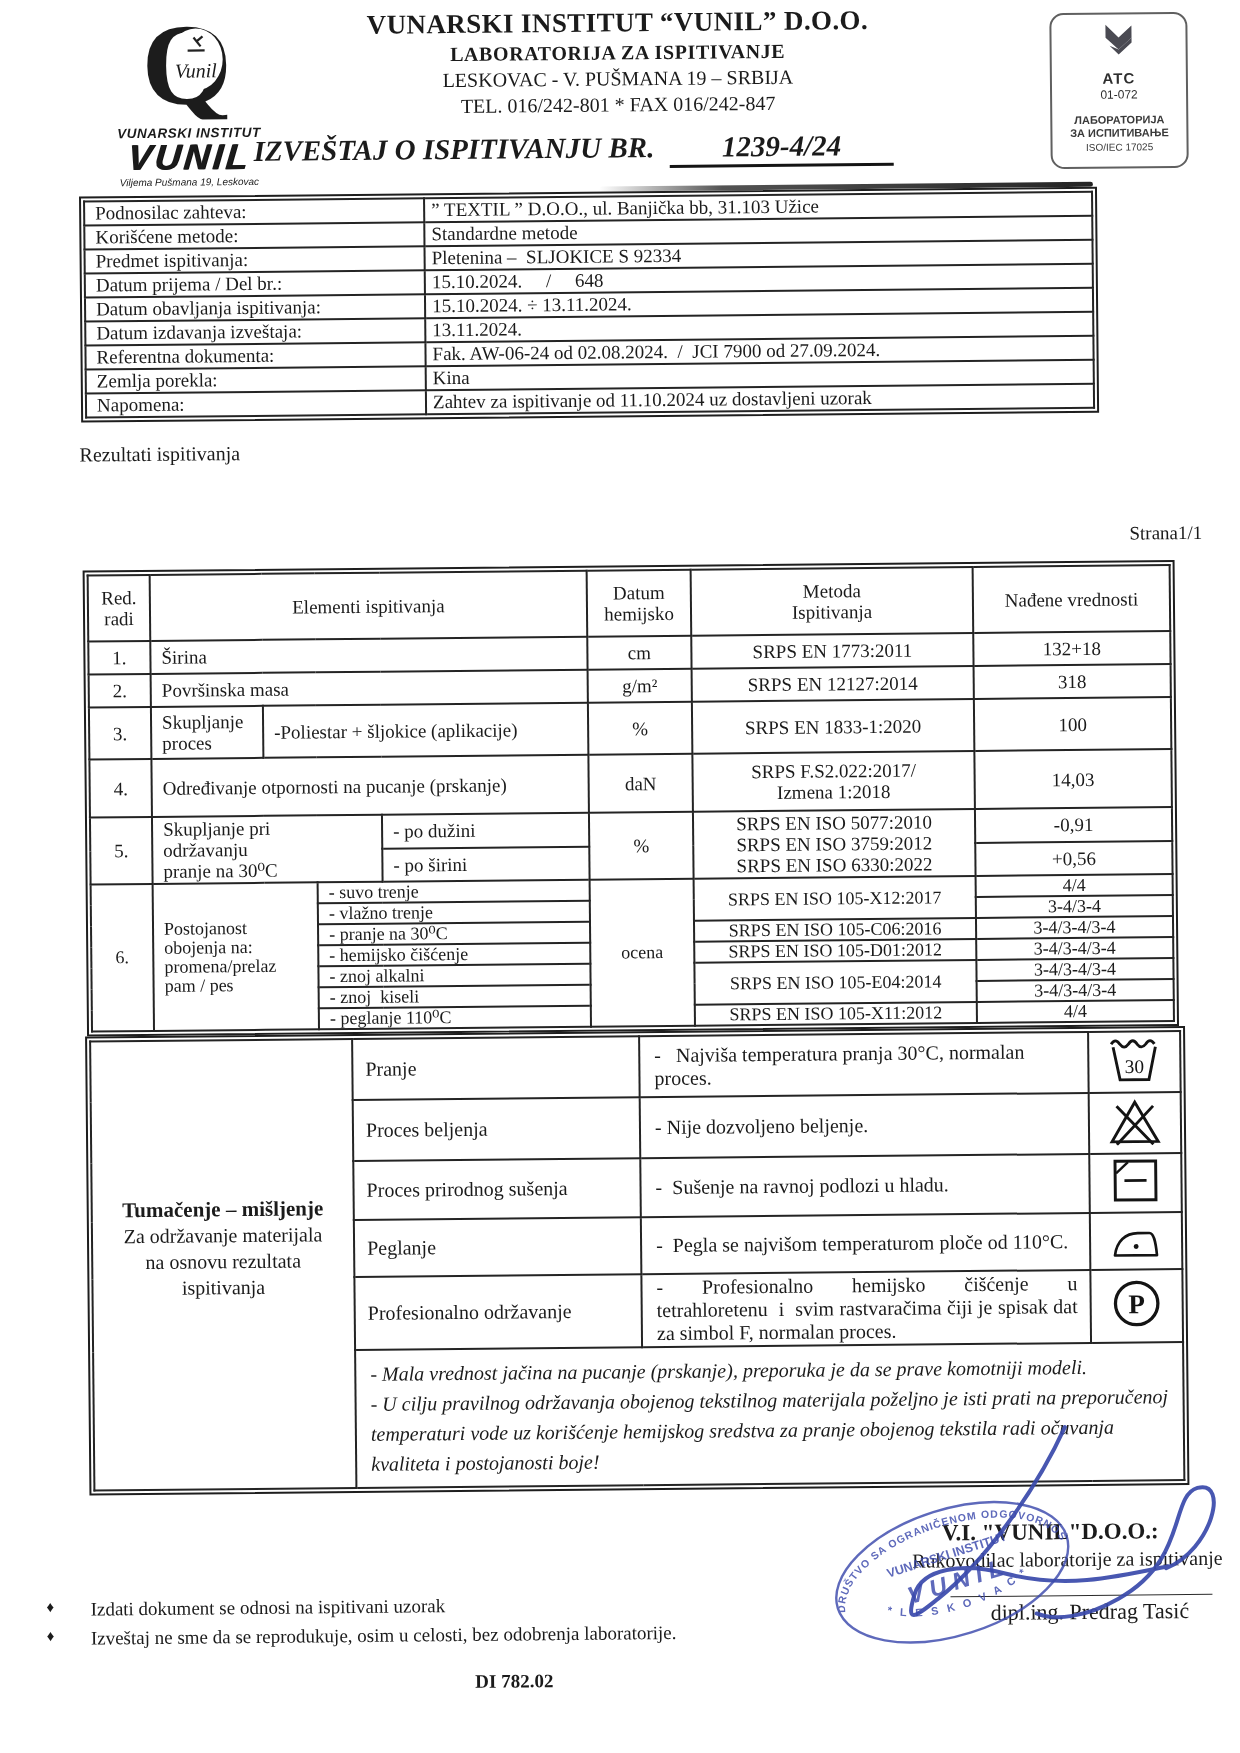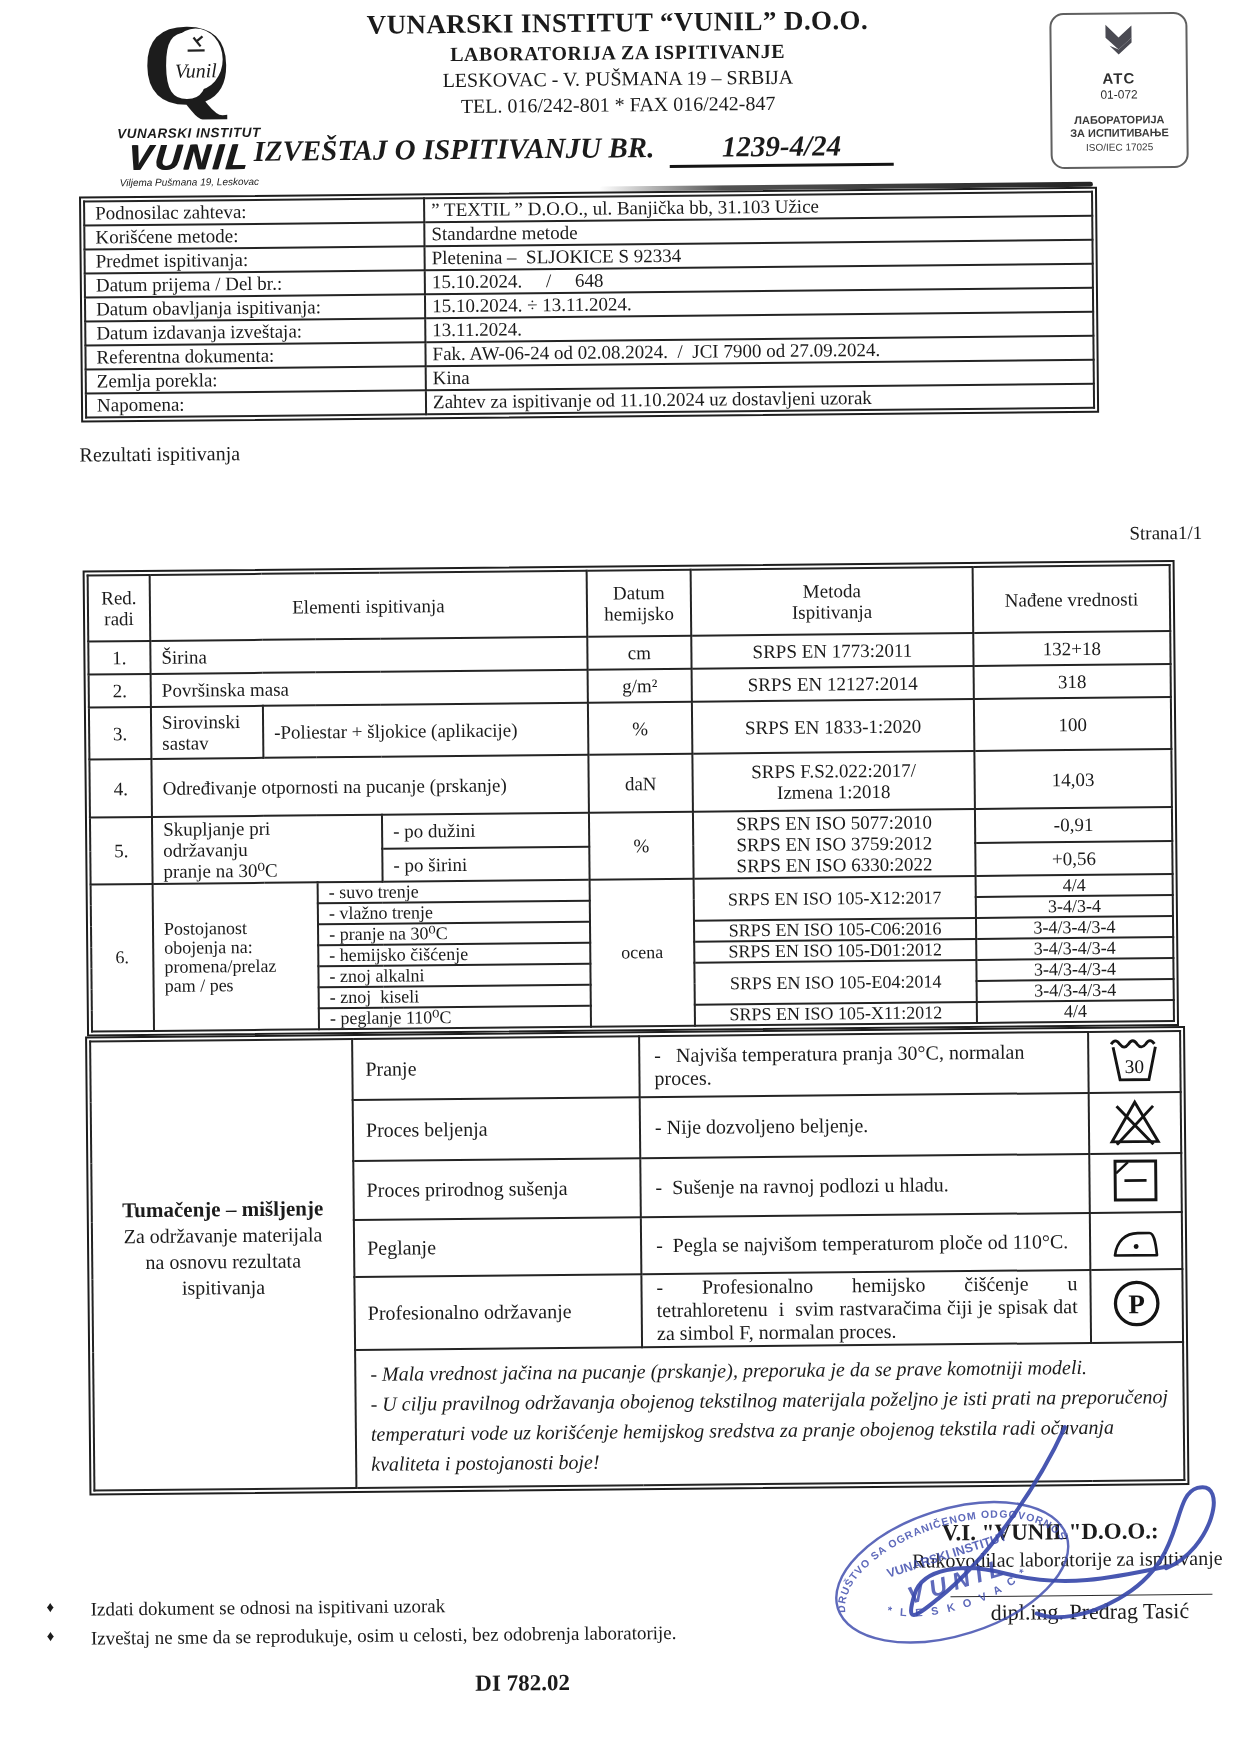--- a/index.html
+++ b/index.html
@@ -68,21 +68,21 @@
   .cr1{height:52px;}.cr2{height:54px;}.cr3{height:50px;}.cr4{height:46px;}.cr5{height:58px;}.crn{height:100px;}
 
   
   .sig-company{left:930px;top:1528px;width:290px;font-size:23px;font-weight:bold;white-space:nowrap;}
   .sig-role{left:900px;top:1557px;width:330px;font-size:20px;white-space:nowrap;}
   .sig-line{left:938px;top:1604px;width:262px;border-top:1.6px solid #2b2b2b;height:0;}
   .sig-name{left:978px;top:1608px;width:260px;font-size:22px;white-space:nowrap;}
   .footnotes{left:34px;top:1598px;width:720px;font-size:19px;}
   .fn-row{display:flex;margin-bottom:7px;}
   .fn-bullet{width:44px;font-size:15px;}
-  .doc-code{left:462px;top:1674px;font-size:23px;font-weight:bold;}
+  .doc-code{left:462px;top:1674px;font-size:19px;font-weight:bold;}
 
   .streak{left:600px;top:191px;width:494px;height:5px;border-radius:3px;
           background:linear-gradient(90deg,rgba(25,25,25,0),rgba(25,25,25,.75) 25%,rgba(12,12,12,.9));}
   svg text{font-family:"Liberation Serif","DejaVu Serif",serif;}
   .sans-svg{font-family:"Liberation Sans","DejaVu Sans",sans-serif;}
 </style>
 </head>
 <body>
 
 <div class="page">
@@ -223,22 +223,22 @@
         <tr class="h1">
           <td>2.</td>
           <td colspan="4" class="l">Površinska masa</td>
           <td>g/m²</td>
           <td>SRPS EN 12127:2014</td>
           <td>318</td>
         </tr>
         <tr class="h2">
           <td>3.</td>
           <td class="l">
-                <div>Sirovinski</div>
-                <div>sastav</div>
+                <div>Skupljanje</div>
+                <div>proces</div>
               </td>
           <td colspan="3" class="l">-Poliestar + šljokice (aplikacije)</td>
           <td>%</td>
           <td>SRPS EN 1833-1:2020</td>
           <td>100</td>
         </tr>
         <tr class="h3">
           <td>4.</td>
           <td colspan="4" class="l">Određivanje otpornosti na pucanje (prskanje)</td>
           <td>daN</td>

